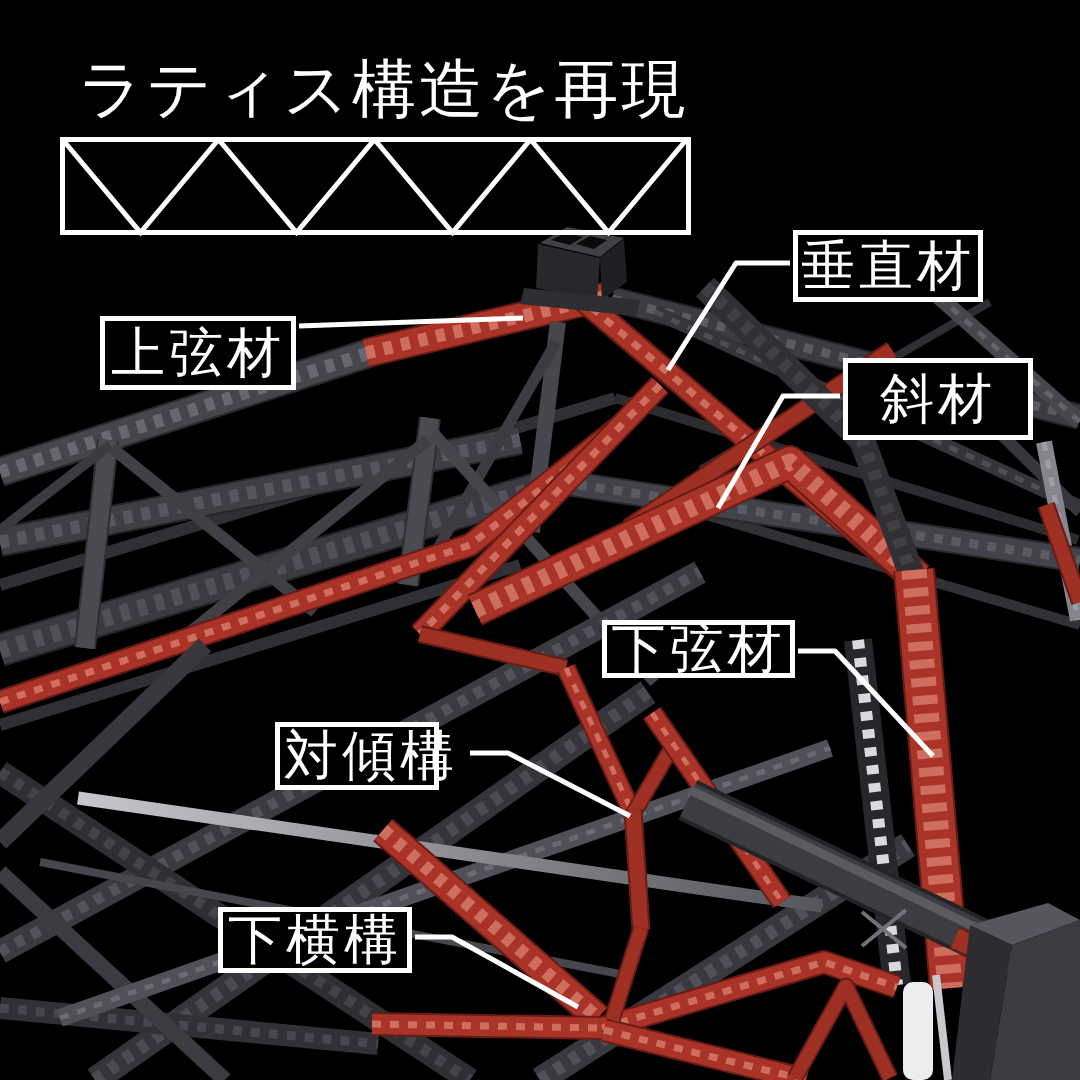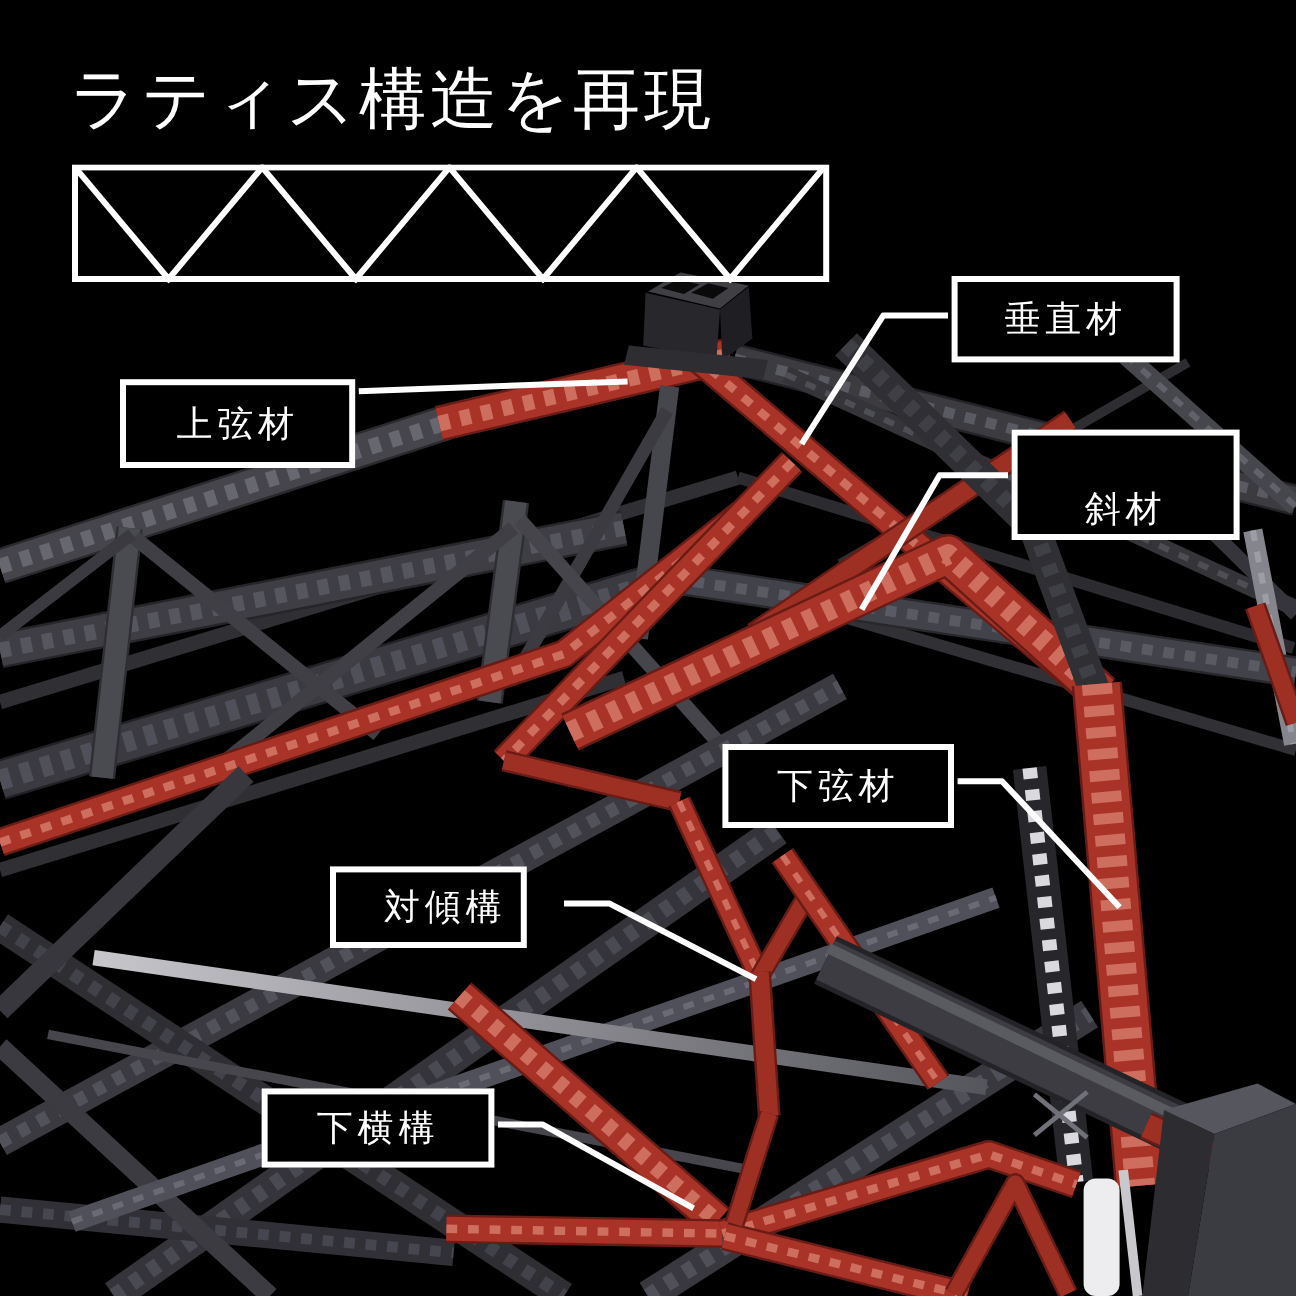--- a/index.html
+++ b/index.html
@@ -1,24 +1,24 @@
 <!DOCTYPE html>
 <html><head>
 <meta charset="utf-8">
 <style>
   html,body{margin:0;padding:0;background:#000;}
   #stage{position:relative;width:1080px;height:1080px;background:#000;overflow:hidden;
          font-family:"Liberation Sans","DejaVu Sans",sans-serif;}
   #scene{position:absolute;left:0;top:0;width:1080px;height:1080px;}
-  #title{position:absolute;left:58px;top:46px;color:#fff;font-size:56px;font-weight:500;
+  #title{position:absolute;left:78px;top:46px;color:#fff;font-size:64px;font-weight:500;
          letter-spacing:3px;white-space:nowrap;}
   #lattice-diagram{position:absolute;left:60px;top:137px;}
   .label{position:absolute;background:#000;border:5px solid #fff;color:#fff;
          display:flex;align-items:center;justify-content:center;
-         font-size:30px;letter-spacing:4px;box-sizing:border-box;white-space:nowrap;}
+         font-size:54px;letter-spacing:4px;box-sizing:border-box;white-space:nowrap;}
 </style>
 </head>
 <body>
 
 <div id="stage">
 
   <svg id="scene" viewBox="0 0 1080 1080" xmlns="http://www.w3.org/2000/svg">
     <defs>
       <linearGradient id="sg" gradientUnits="userSpaceOnUse" x1="78" y1="798" x2="822" y2="906">
         <stop offset="0" stop-color="#c6c6cb"></stop>
@@ -293,24 +293,24 @@
     <rect x="2.5" y="2.5" width="626" height="93" fill="none" stroke="#fff" stroke-width="5"></rect>
     <path d="M2.5,2.5 L80.5,95.5 L158.5,2.5 L236.5,95.5 L314.5,2.5 L392.5,95.5 L470.5,2.5 L548.5,95.5 L626.5,2.5" fill="none" stroke="#fff" stroke-width="5" stroke-linejoin="miter"></path>
   </svg>
 
   <div class="label" style="left:100px;top:292px;width:196px;height:74px;margin-top:24px;">
     <span>上弦材</span>
   </div>
   <div class="label" style="left:793px;top:230px;width:190px;height:72px;">
     <span>垂直材</span>
   </div>
-  <div class="label" style="left:843px;top:358px;width:190px;height:92px;align-items:flex-end;">
+  <div class="label" style="left:843px;top:358px;width:190px;height:82px;">
     <span>斜材</span>
   </div>
-  <div class="label" style="left:602px;top:620px;width:193px;height:70px;">
+  <div class="label" style="left:602px;top:620px;width:193px;height:58px;">
     <span>下弦材</span>
   </div>
   <div class="label" style="left:275px;top:722px;width:164px;height:68px;padding-left:28px;">
     <span>対傾構</span>
   </div>
   <div class="label" style="left:218px;top:907px;width:194px;height:66px;">
     <span>下横構</span>
   </div>
 
 </div>

